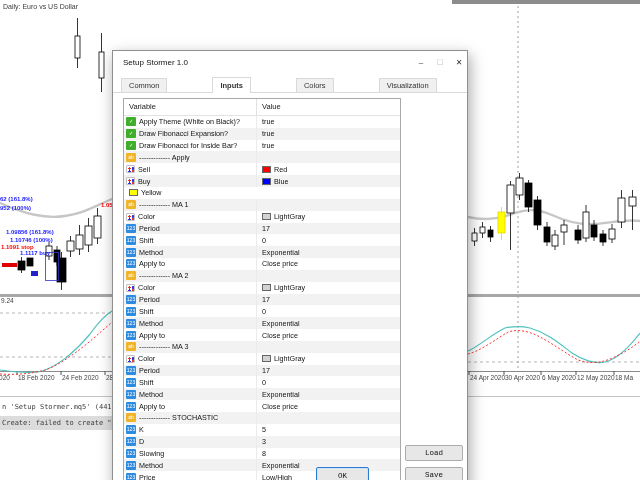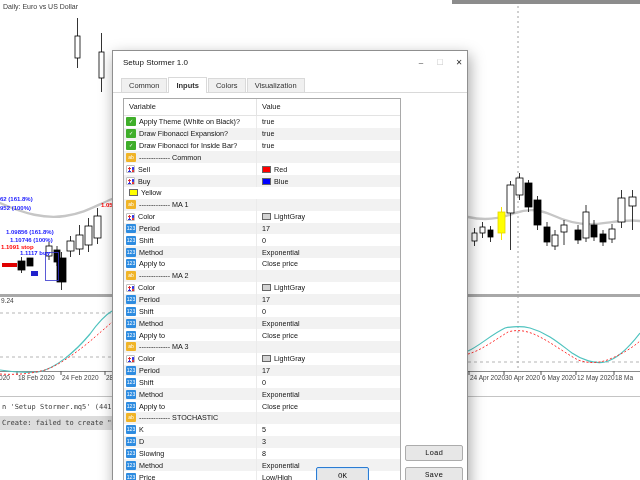--- a/index.html
+++ b/index.html
@@ -18,21 +18,21 @@
   .term2 span{position:absolute;left:2px;top:3px;white-space:nowrap;
          font-family:"DejaVu Sans Mono",monospace;font-size:7px;color:#3b3b3b;}
   
   .dialog{position:absolute;left:112px;top:10px;width:356px;height:463px;background:#fff;
           border:1px solid #8f8f8f;box-sizing:border-box;box-shadow:2px 5px 14px rgba(0,0,0,.35);margin-top:40px;}
   .titlebar{position:absolute;left:0;top:0;right:0;height:24px;background:#fff;}
   .dlg-title{position:absolute;left:10px;top:7px;font-size:8px;color:#111;}
   .win-btn{position:absolute;top:4px;width:16px;height:15px;text-align:center;font-size:8px;
            line-height:15px;color:#333;}
   .wb-min{left:300px;} .wb-max{left:319px;color:#c9c9c9;} .wb-close{left:338px;}
-  .tabs{position:absolute;left:8px;top:26px;height:16px;display:flex;align-items:flex-end;}
+  .tabs{position:absolute;left:8px;top:26px;height:16px;display:flex;align-items:flex-end;gap:44px;}
   .tab{font-size:7.5px;color:#333;background:#f0f0f0;border:1px solid #d9d9d9;border-bottom:none;
        padding:2px 7px 2px 7px;margin-right:1px;line-height:10px;}
   .tab.active{background:#fff;font-weight:bold;padding-top:3px;position:relative;z-index:2;}
   .tabline{position:absolute;left:0;right:0;top:41px;height:1px;background:#d9d9d9;}
   .ptable{position:absolute;left:10px;top:47px;width:278px;height:386px;border:1px solid #a9a9a9;
           box-sizing:border-box;display:flex;flex-direction:column;background:#fff;}
   .thead{display:flex;height:16px;flex:none;border-bottom:1px solid #e3e3e3;font-size:7.5px;color:#222;}
   .th1{width:133px;box-sizing:border-box;padding:3px 0 0 5px;border-right:1px solid #e3e3e3;}
   .th2{flex:1;padding:3px 0 0 5px;}
   .tbody{flex:1;display:flex;flex-direction:column;justify-content:center;}
@@ -244,21 +244,21 @@
               <span class="ricon i-bool">✓</span>
               <span>Draw Fibonacci for Inside Bar?</span>
             </div>
             <div class="cell c-val">
               <span>true</span>
             </div>
           </div>
           <div class="trow">
             <div class="cell c-var">
               <span class="ricon i-section">ab</span>
-              <span>------------- Common</span>
+              <span>------------- Apply</span>
             </div>
             <div class="cell c-val">
               <span></span>
             </div>
           </div>
           <div class="trow">
             <div class="cell c-var">
               <span class="ricon i-color"></span>
               <span>Sell</span>
             </div>

